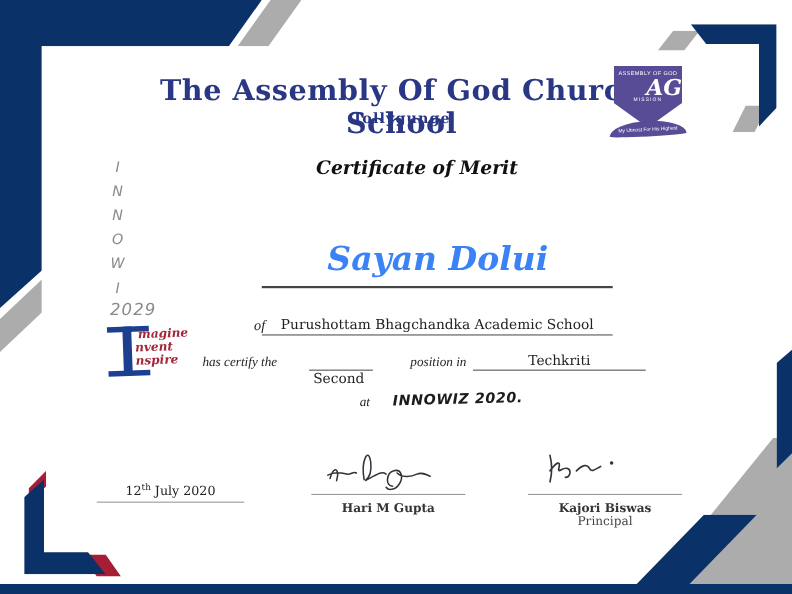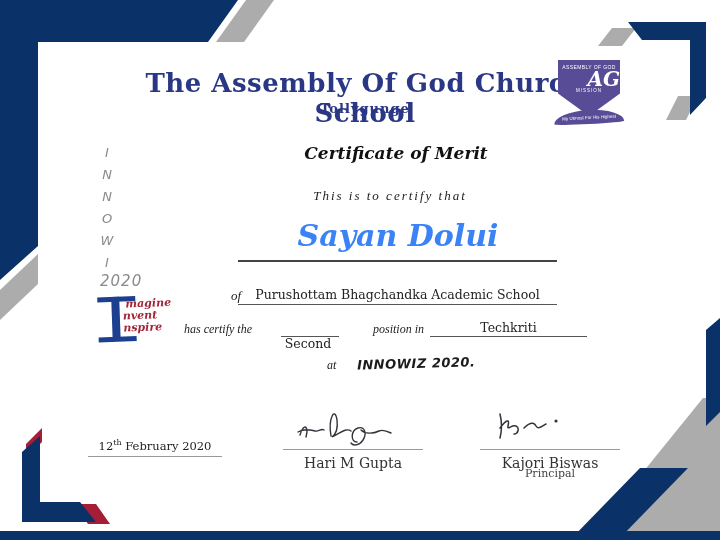--- a/index.html
+++ b/index.html
@@ -31,21 +31,21 @@
   .intro{font-style:italic;font-size:13px;letter-spacing:2px;color:#222;}
   .bigname{font-family:"DejaVu Serif",serif;font-style:italic;font-weight:bold;font-size:30px;color:#3b82f6;}
   .rule{position:absolute;background:#444;height:2px;}
   .thinrule{position:absolute;background:#555;height:1px;}
   .grayrule{position:absolute;background:#999;height:1px;}
   .fieldlabel{font-style:italic;font-size:13px;color:#222;}
   .fieldval{font-family:"DejaVu Serif",serif;font-weight:normal;font-size:12.5px;color:#222;}
   .plainval{font-family:"DejaVu Serif",serif;font-size:12.5px;color:#222;}
   .eventname{font-family:"DejaVu Sans",sans-serif;font-style:italic;font-size:13px;font-weight:bold;color:#1c1c1c;letter-spacing:.5px;transform:rotate(-1.5deg);}
   .datetext{font-family:"DejaVu Serif",serif;font-size:11.5px;color:#222;}
-  .signame{font-family:"DejaVu Serif",serif;font-weight:normal;font-size:14px;color:#333;}
+  .signame{font-family:"DejaVu Serif",serif;font-weight:bold;font-size:11px;color:#333;}
   .sigtitle{font-family:"DejaVu Serif",serif;font-size:11px;color:#444;line-height:12px;}
 </style>
 </head>
 <body>
 
 <div id="canvas">
 
   <div class="shape navy" style="clip-path:polygon(0 0,238px 0,208px 42px,0 42px);"></div>
   <div class="shape grayacc" style="clip-path:polygon(246px 0,274px 0,244px 42px,216px 42px);"></div>
   <div class="shape navy" style="clip-path:polygon(0 0,38px 0,38px 246px,0 280px);"></div>
@@ -77,53 +77,52 @@
   </div>
 
   <div class="abs" style="left:100px;top:142px;">
     <div class="wletter">I</div>
     <div class="wletter">N</div>
     <div class="wletter">N</div>
     <div class="wletter">O</div>
     <div class="wletter">W</div>
     <div class="wletter">I</div>
   </div>
-  <div class="abs wyear" style="left:100px;top:272px;">2020</div>
+  <div class="abs wyear" style="left:100px;top:272px;">2029</div>
 
   <div class="abs" style="left:94px;top:292px;width:90px;height:56px;transform:rotate(-2deg);">
     <div class="motto-bar" style="left:4px;top:4px;width:38px;height:5px;"></div>
     <div class="motto-bar" style="left:18px;top:4px;width:8px;height:44px;"></div>
     <div class="motto-bar" style="left:4px;top:44px;width:38px;height:5px;"></div>
     <div class="mword" style="left:32px;top:6px;">magine</div>
     <div class="mword" style="left:29px;top:18px;">nvent</div>
     <div class="mword" style="left:29px;top:30px;">nspire</div>
   </div>
 
-  <div class="abs certtitle center" style="left:246px;top:143px;width:300px;text-align:center;">Certificate of Merit</div>
-  <div class="abs intro center" style="left:240px;top:188px;width:300px;">This is to certify that</div>
+  <div class="abs certtitle center" style="left:229px;top:143px;width:300px;text-align:center;">Certificate of Merit</div>
 
   <div class="abs bigname center" style="left:238px;top:218px;width:320px;">Sayan Dolui</div>
   <div class="rule" style="left:238px;top:260px;width:319px;"></div>
 
   <div class="abs fieldlabel" style="left:231px;top:288px;">of</div>
   <div class="abs fieldval center" style="left:238px;top:287px;width:319px;">Purushottam Bhagchandka Academic School</div>
   <div class="thinrule" style="left:238px;top:304px;width:319px;"></div>
 
   <div class="abs fieldlabel" style="left:184px;top:322px;font-size:12px;">has certify the</div>
   <div class="abs plainval center" style="left:279px;top:336px;width:58px;">Second</div>
   <div class="thinrule" style="left:281px;top:336px;width:58px;"></div>
   <div class="abs fieldlabel" style="left:373px;top:322px;font-size:12px;">position in</div>
   <div class="abs plainval center" style="left:430px;top:320px;width:157px;">Techkriti</div>
   <div class="thinrule" style="left:430px;top:336px;width:157px;"></div>
 
   <div class="abs fieldlabel" style="left:327px;top:358px;font-size:12px;">at</div>
   <div class="abs eventname" style="left:357px;top:356px;">INNOWIZ 2020.</div>
 
   <div class="abs datetext center" style="left:90px;top:438px;width:130px;">
-    <span>12</span><sup style="font-size:8px;">th</sup><span> February 2020</span>
+    <span>12</span><sup style="font-size:8px;">th</sup><span> July 2020</span>
   </div>
   <div class="grayrule" style="left:88px;top:456px;width:134px;"></div>
 
   <svg class="abs" style="left:295px;top:398px;" width="110" height="50" viewBox="0 0 110 50">
     <path d="M5 37 C8 27, 12 27, 12 34 L11 39 M3 34 C10 30, 16 32, 20 33 C24 34, 26 30, 29 32 M36 38 C33 20, 40 8, 42 22 C43 30, 41 36, 37 39 C48 33, 52 30, 56 33" fill="none" stroke="#33333b" stroke-width="1.4" stroke-linecap="round"></path>
     <path d="M62 44 C55 44, 56 32, 63 30 C70 28, 72 36, 68 42 C64 48, 58 48, 56 45 M66 32 C70 36, 78 36, 84 33 C88 31, 92 33, 96 35" fill="none" stroke="#33333b" stroke-width="1.4" stroke-linecap="round"></path>
   </svg>
   <div class="grayrule" style="left:283px;top:449px;width:140px;"></div>
   <div class="abs signame center" style="left:283px;top:455px;width:140px;">Hari M Gupta</div>
 

